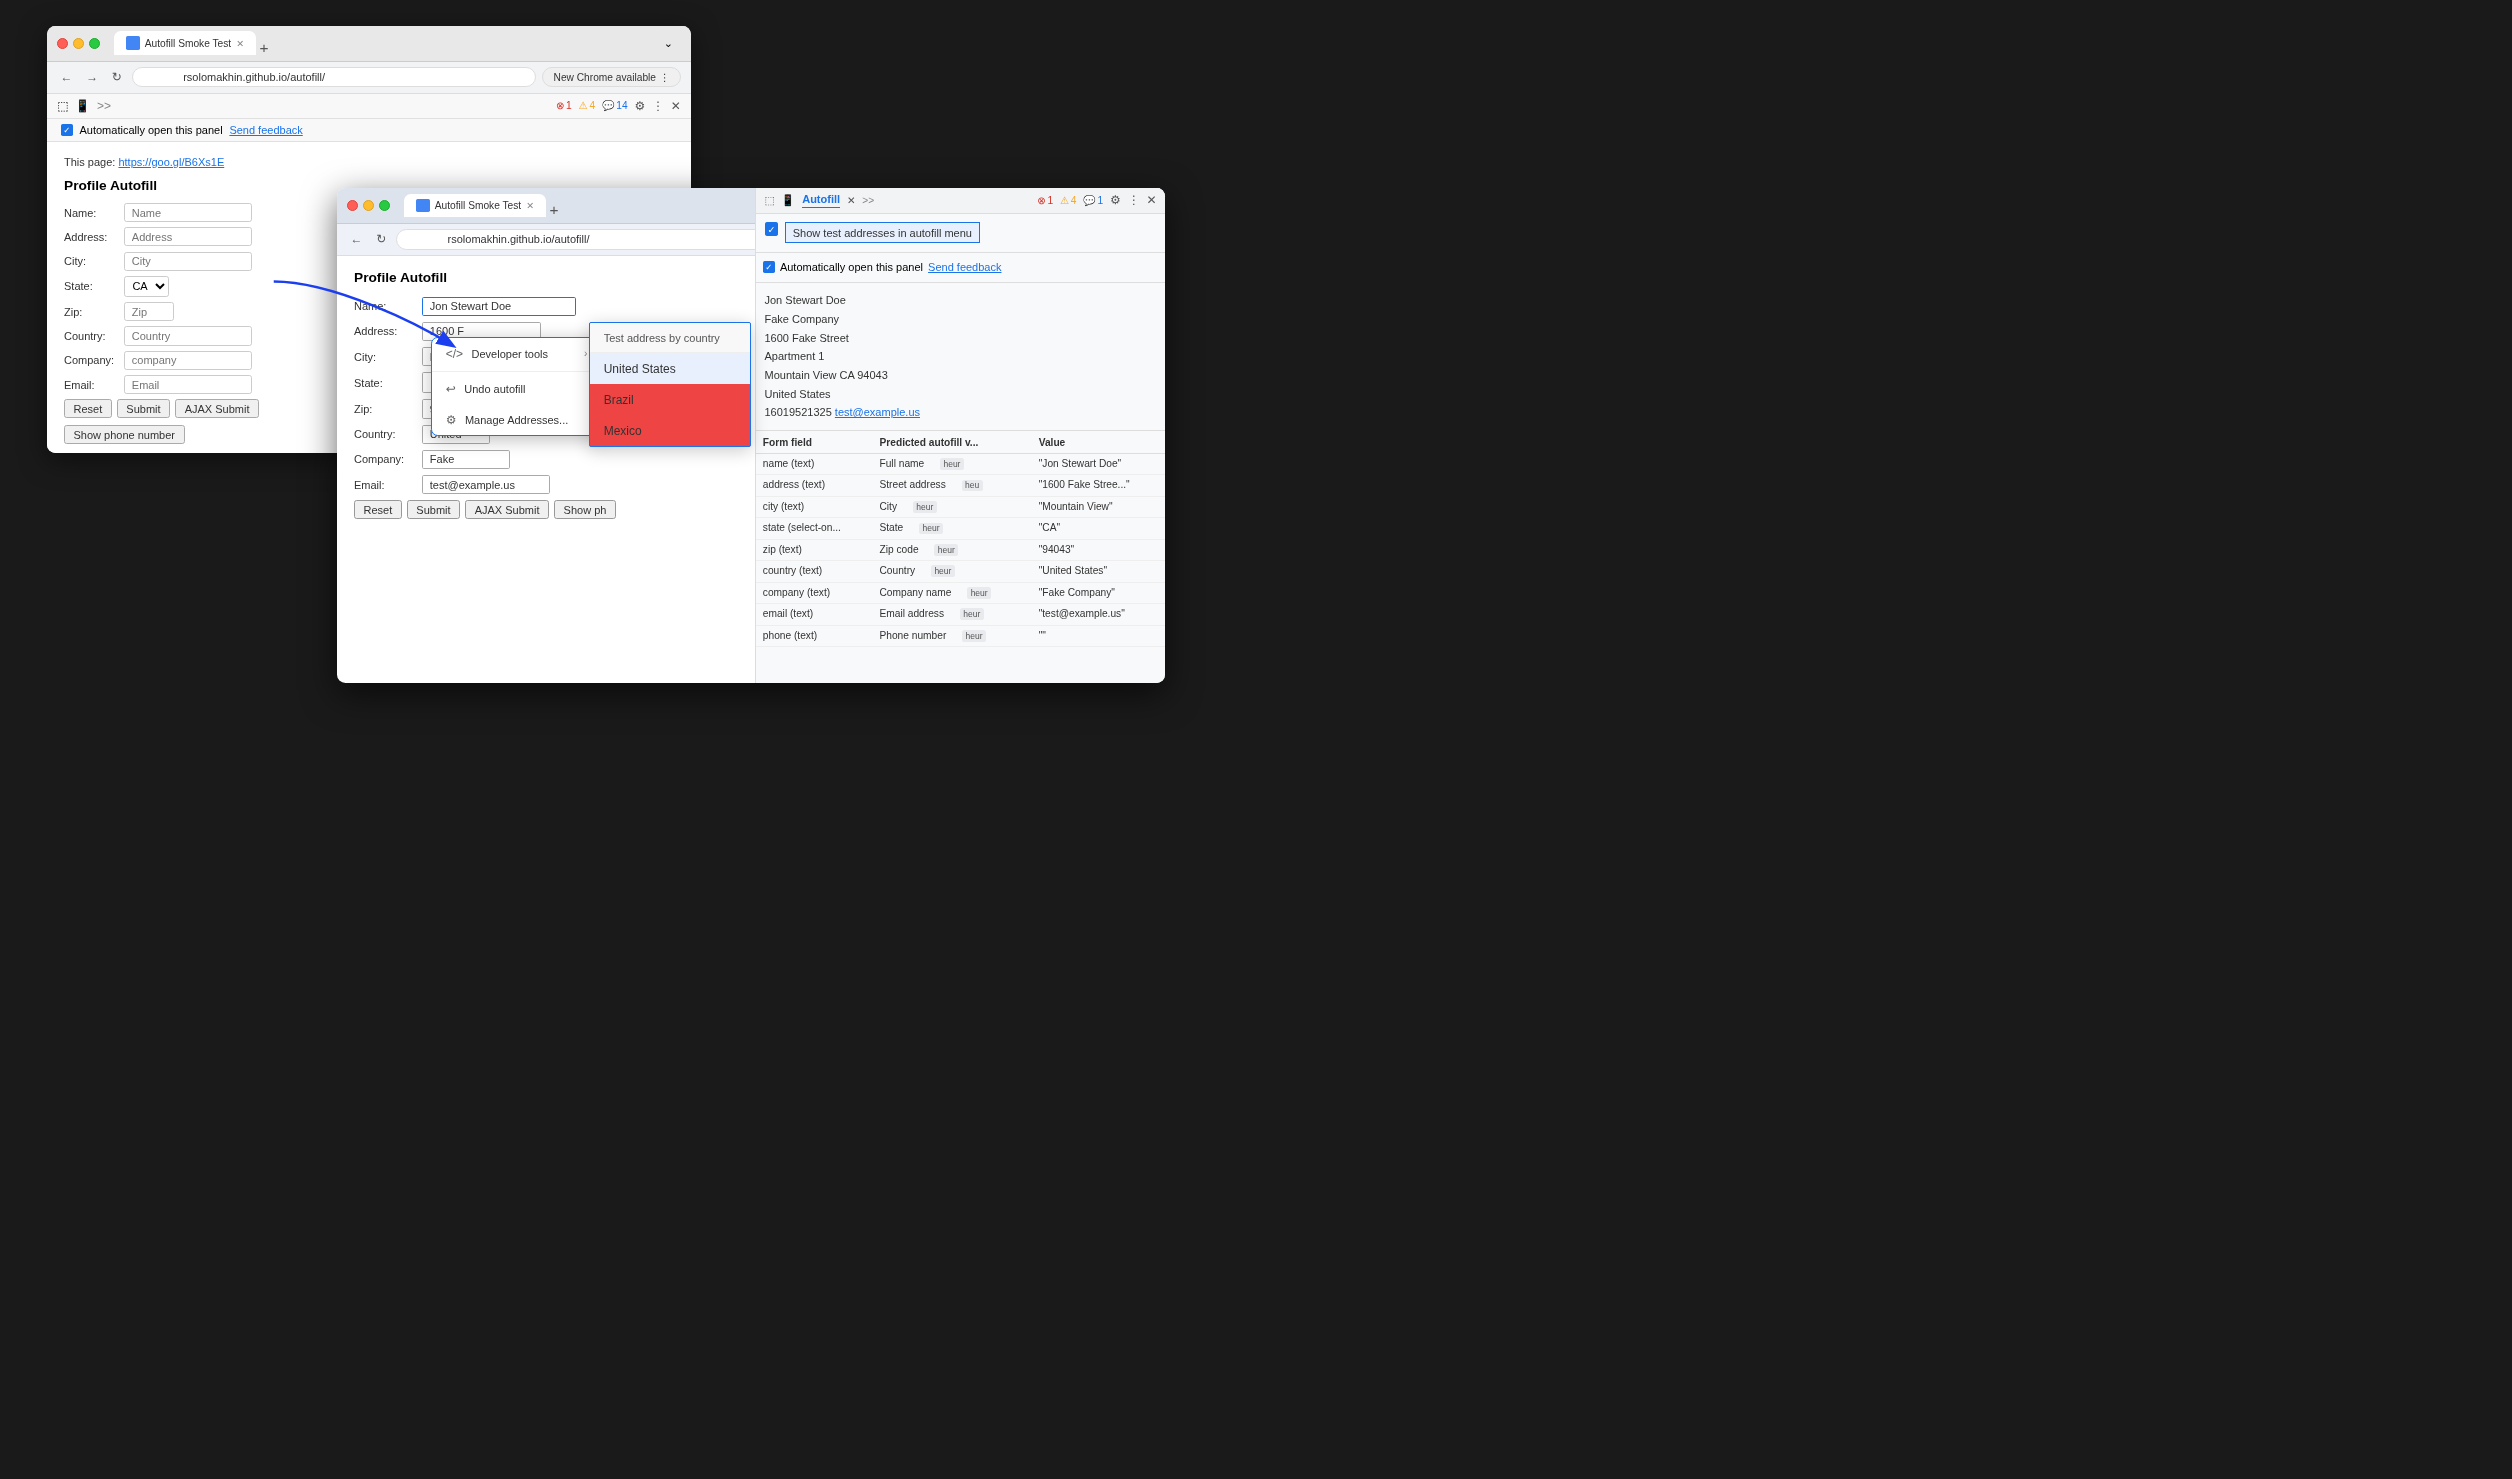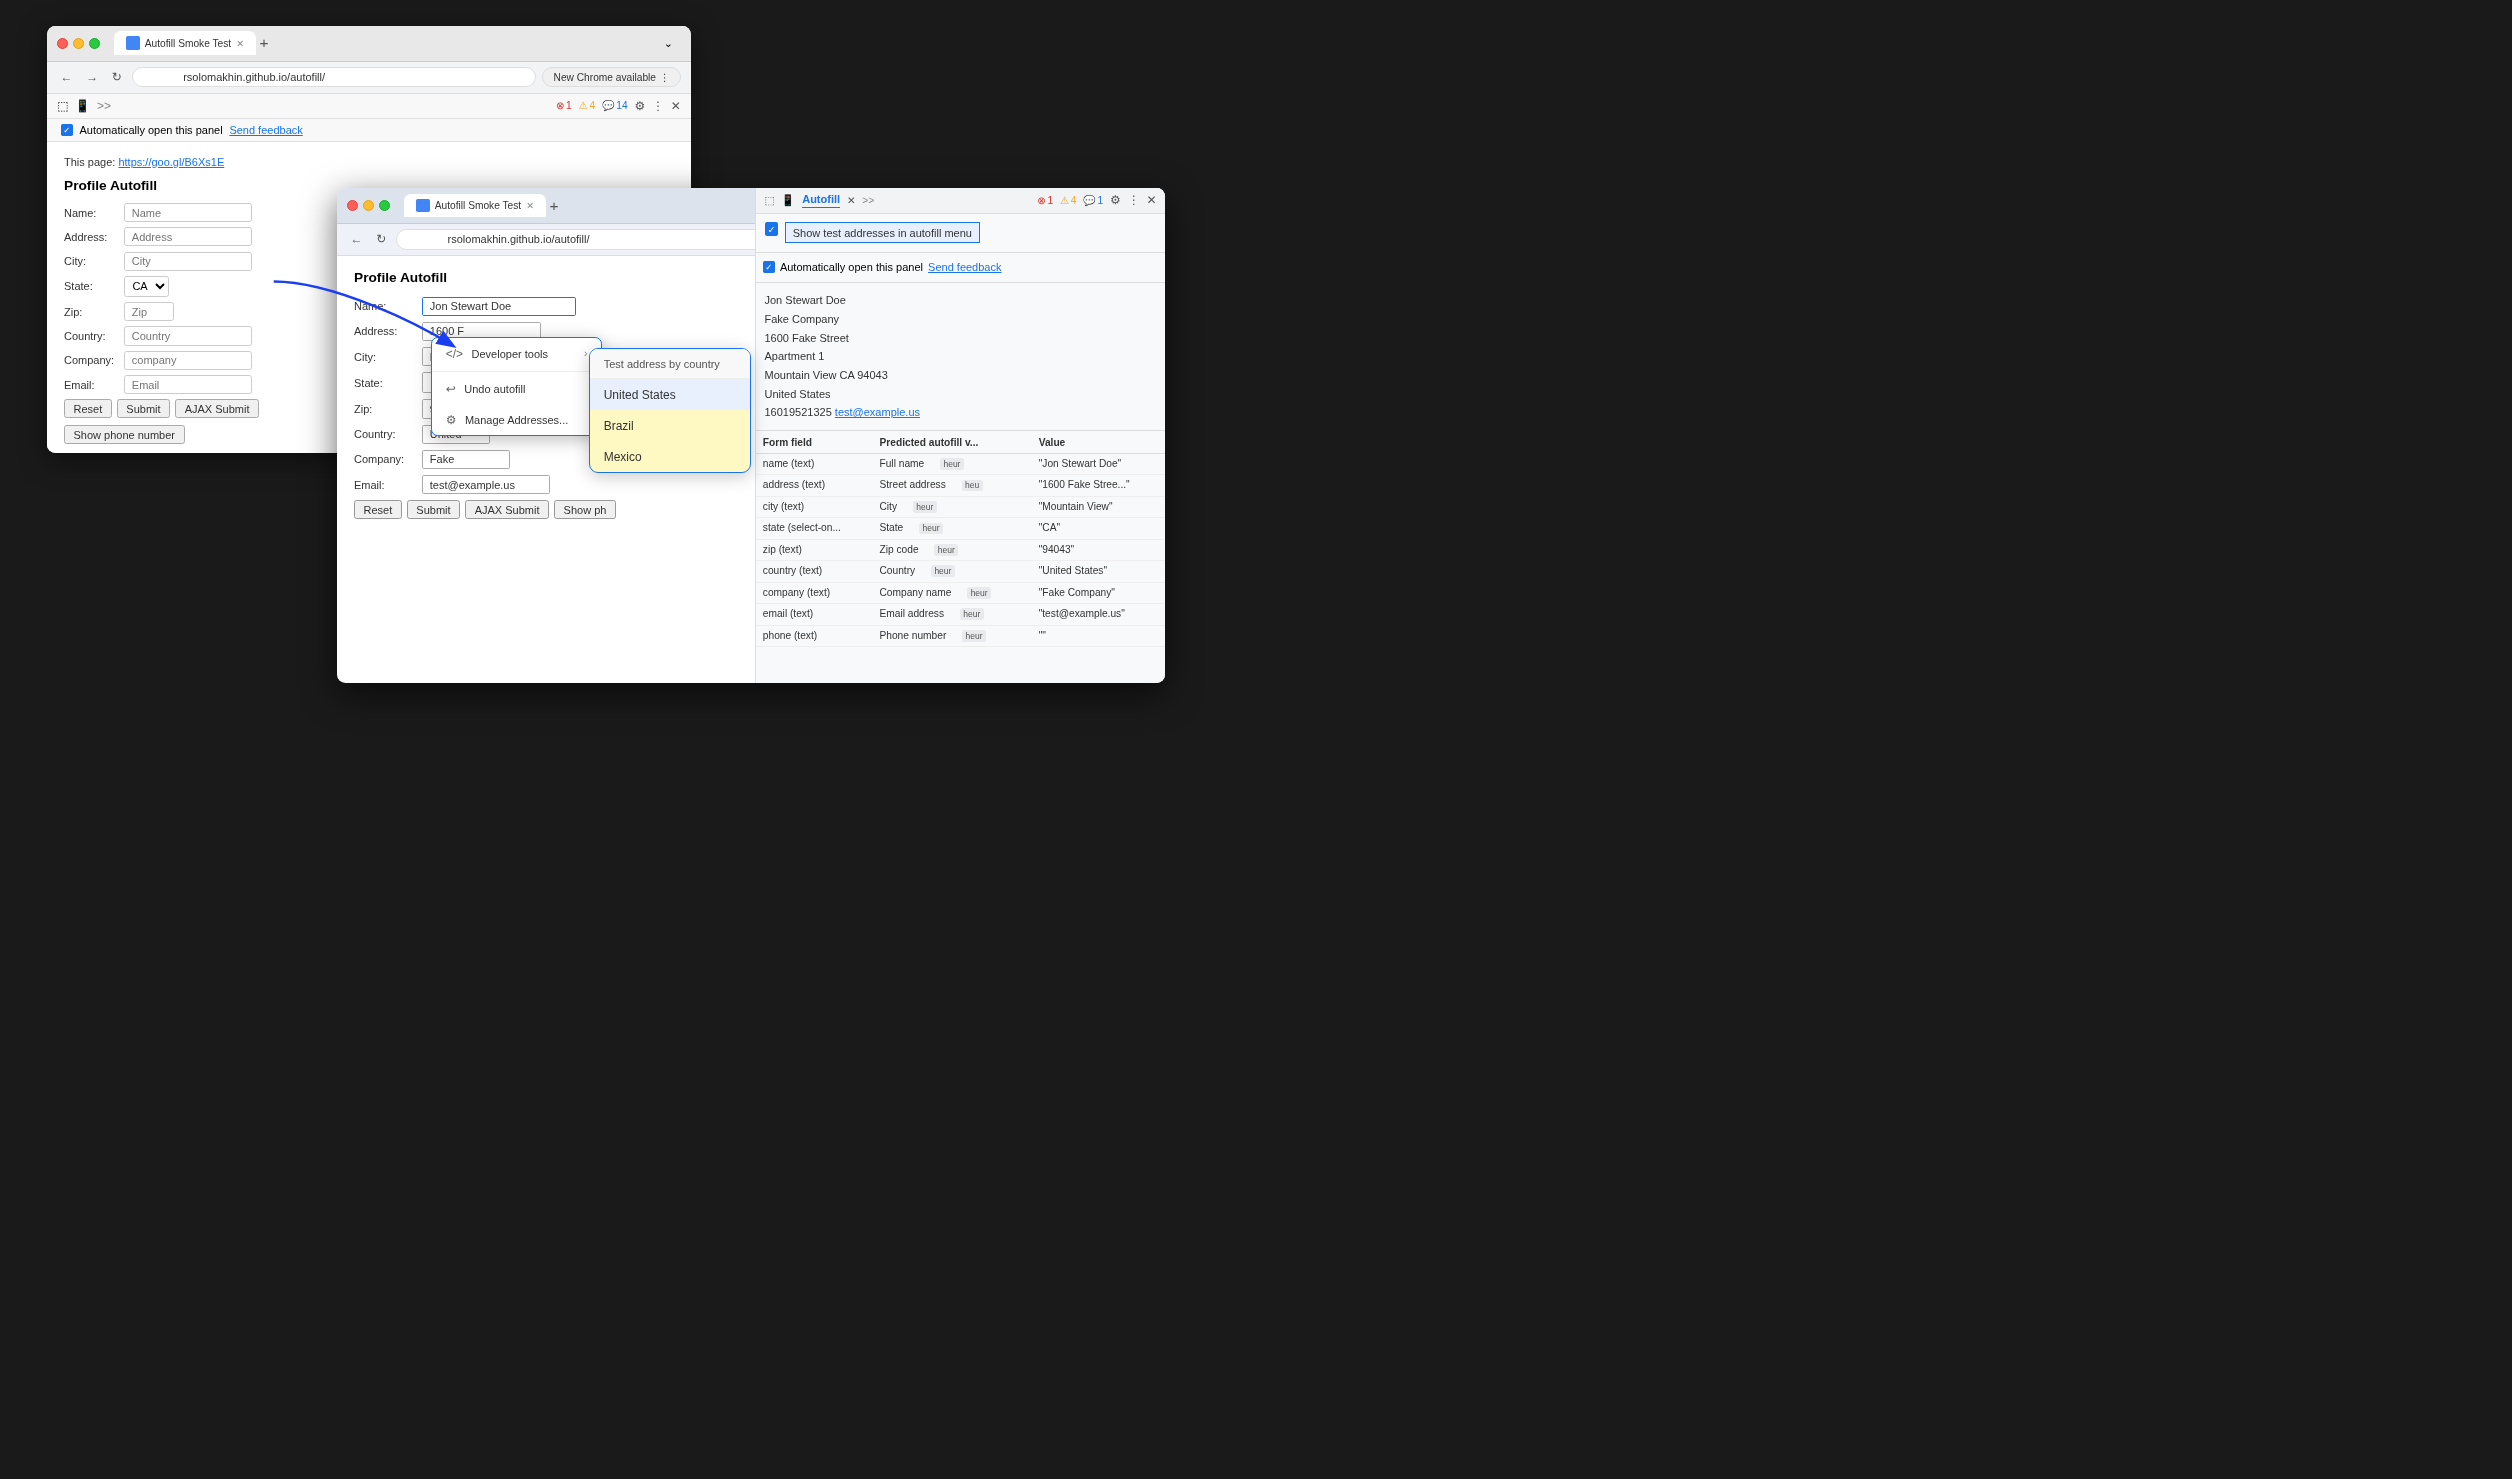--- a/index.html
+++ b/index.html
@@ -46,21 +46,21 @@
       width: 11px;
       height: 11px;
       border-radius: 50%;
     }
     .tl-red { background: #ff5f57; border: 0.9px solid #e0443e; }
     .tl-yellow { background: #ffbd2e; border: 0.9px solid #dea123; }
     .tl-green { background: #28ca41; border: 0.9px solid #1aab29; }
 
     .tab-bar {
       display: flex;
-      align-items: center;
+      align-items: flex-end;
       gap: 3.4px;
       flex: 1;
       margin-left: 6.8px;
     }
 
     .tab {
       background: #fff;
       border-radius: 6.8px 6.8px 0 0;
       padding: 5.1px 12px;
       font-size: 10.2px;
@@ -426,24 +426,24 @@
     }
 
     .context-menu-icon {
       color: #666;
       font-size: 12px;
     }
 
     
     .country-submenu {
       position: absolute;
-      top: 348px;
+      top: 322px;
       left: 589px;
-      background: #fef9c3;
-      border-radius: 9px;
+      background: #ef4444;
+      border-radius: 2px;
       border: 1.7px solid #1a73e8;
       box-shadow: 0 3.4px 17px rgba(0,0,0,0.2);
       width: 162px;
       overflow: hidden;
       z-index: 100;
     }
 
     .country-submenu-header {
       padding: 8.5px 13.7px;
       font-size: 11px;

